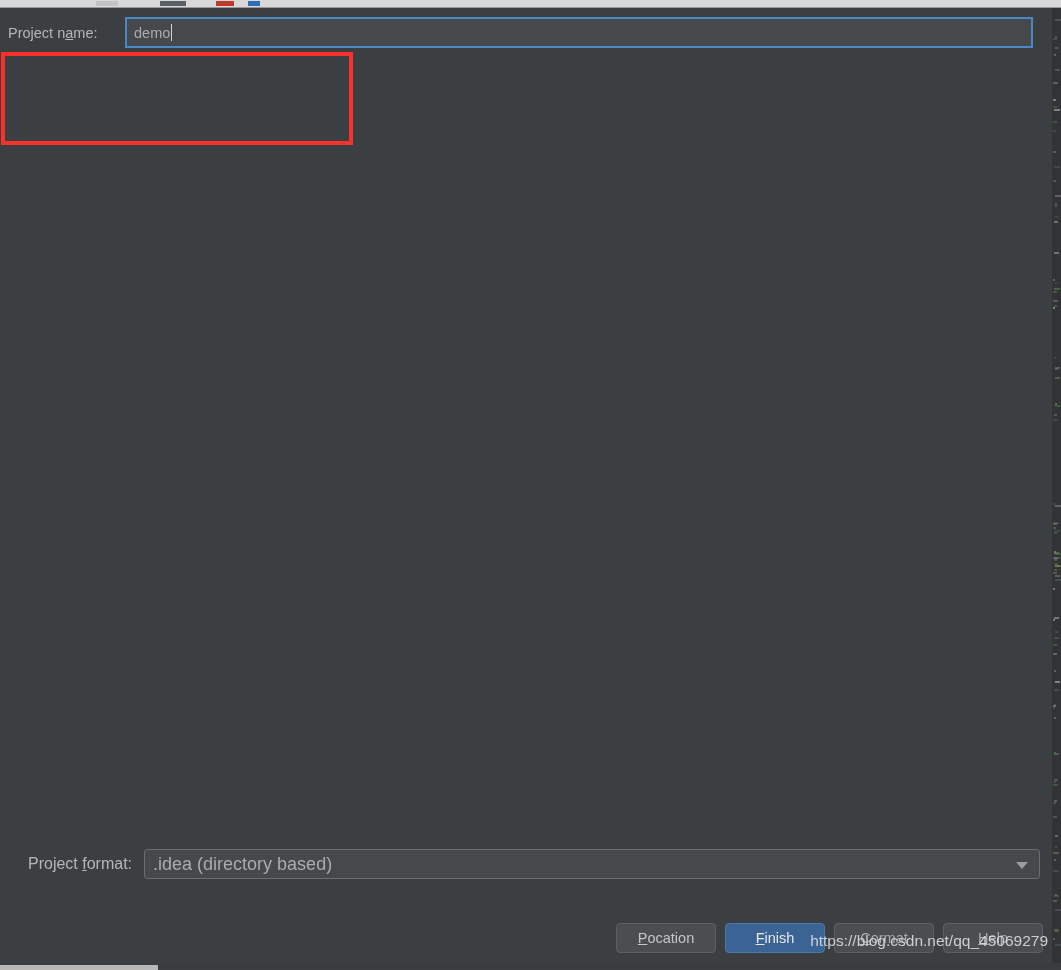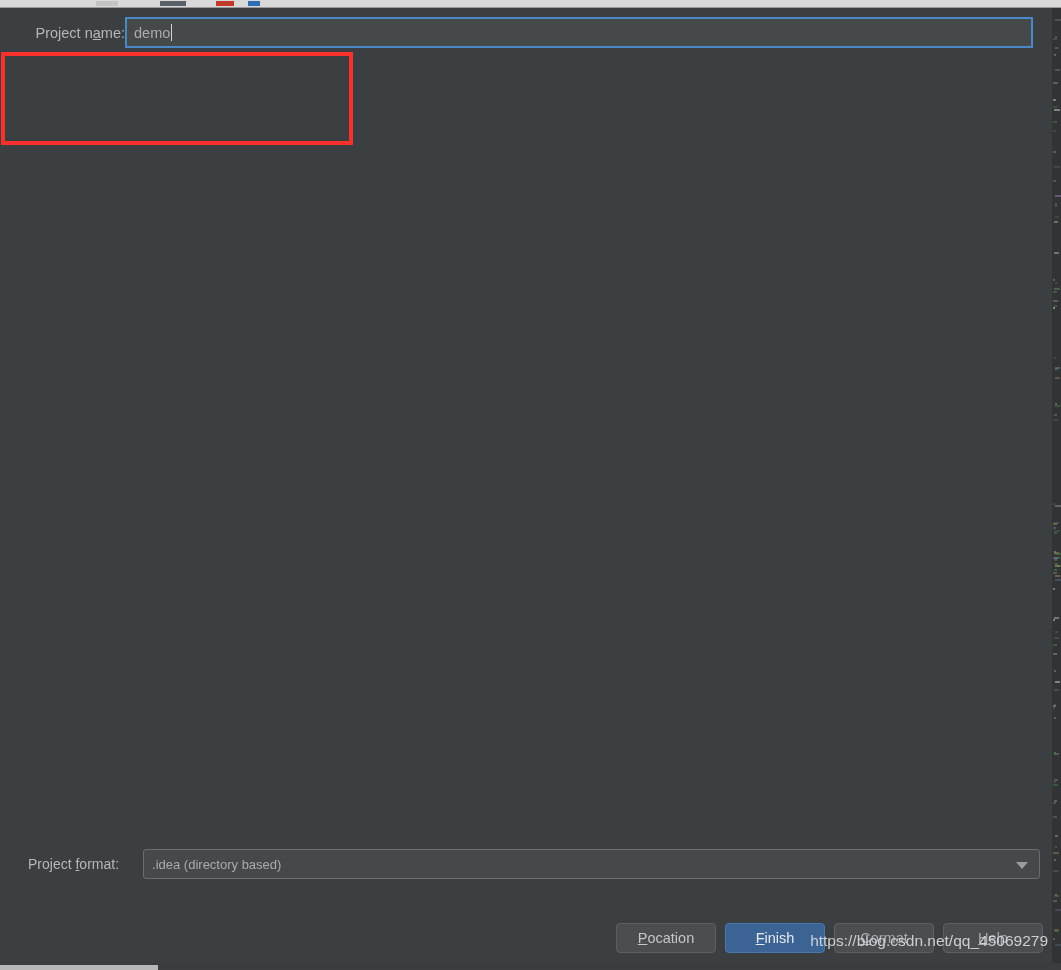--- a/index.html
+++ b/index.html
@@ -146,21 +146,20 @@
     align-items: center;
     height: 31px;
     margin-bottom: 13px;
   }
   .row .lbl {
     width: 125px;
     padding-left: 8px;
     font-size: 14.5px;
     color: #b4b7ba;
     white-space: nowrap;
-    text-align: right;
   }
   .row .lbl u { text-decoration: underline; }
 
   .textfield {
     height: 31px;
     background: #45494a;
     color: #a9acaf;
     font-size: 14.5px;
     font-family: "Liberation Sans", sans-serif;
     display: flex;
@@ -252,41 +251,41 @@
   }
 
   .format-row {
     display: flex;
     align-items: center;
     height: 30px;
     margin-top: 14px;
     padding-left: 28px;
   }
   .format-row .lbl {
-    font-size: 14px;
+    font-size: 16px;
     color: #b4b7ba;
     white-space: nowrap;
-    margin-right: 24px;
+    margin-right: 12px;
   }
   .format-row .lbl u { text-decoration: underline; }
   .combo {
     position: relative;
     flex: 1 1 auto;
     margin-right: 12px;
     height: 30px;
     background: #45494a;
     border: 1px solid #6a6e70;
     border-radius: 3px;
     display: flex;
     align-items: center;
     padding-left: 8px;
     cursor: pointer;
   }
   .combo .val {
-    font-size: 13px;
+    font-size: 18px;
     color: #a9acaf;
   }
   .combo .chev {
     position: absolute;
     right: 11px; top: 12px;
     width: 0; height: 0;
     border-left: 6px solid transparent;
     border-right: 6px solid transparent;
     border-top: 7px solid #9a9da0;
   }

